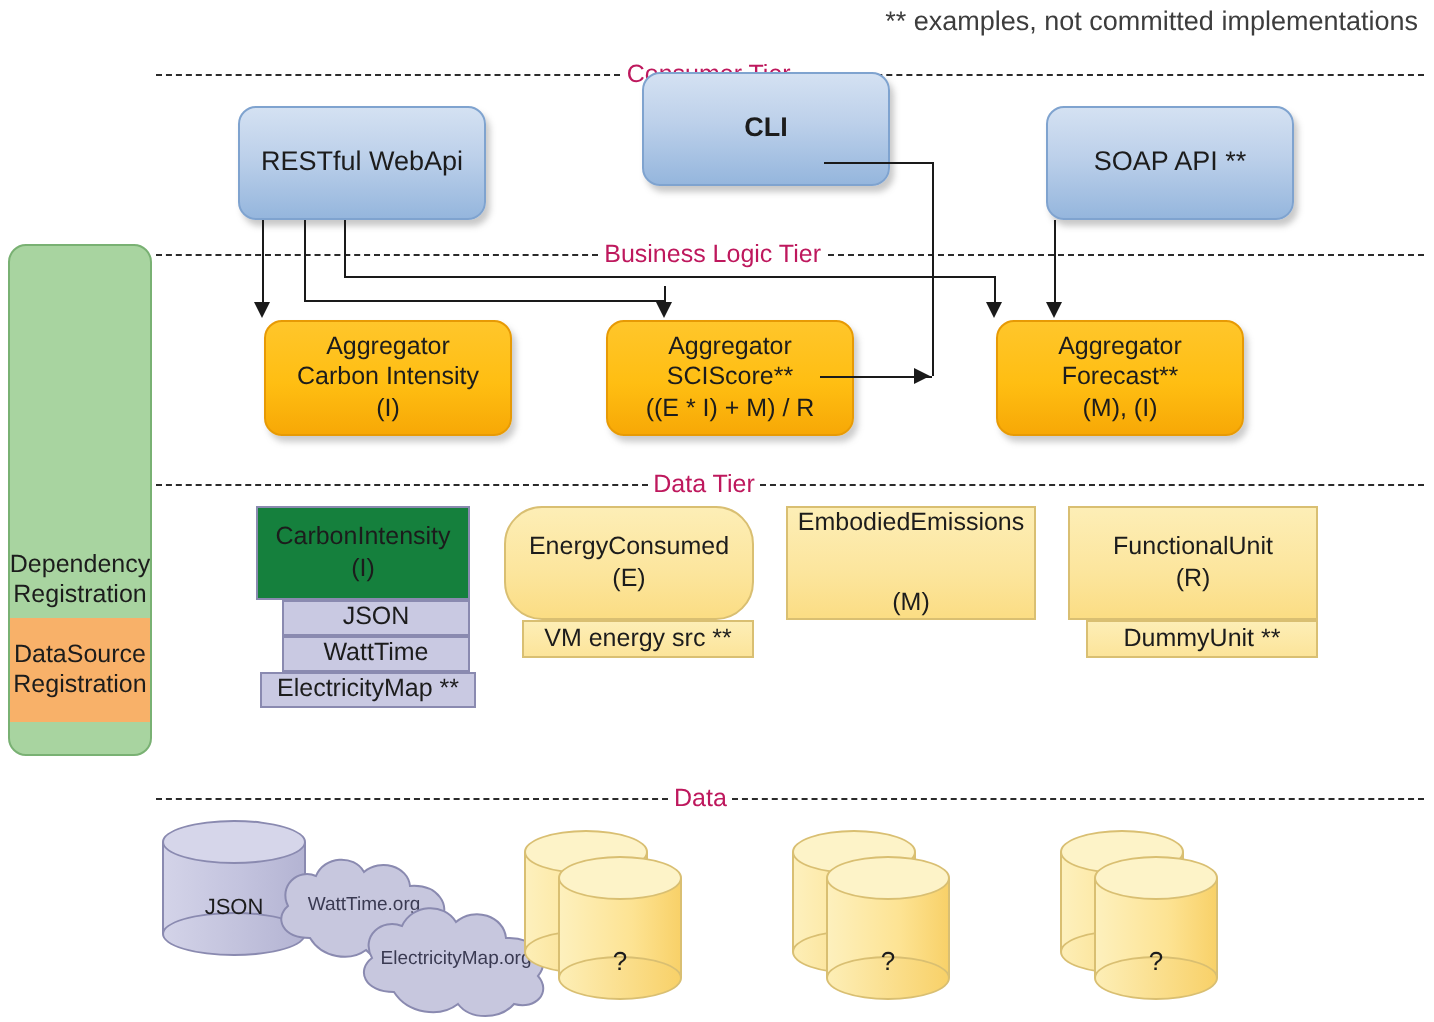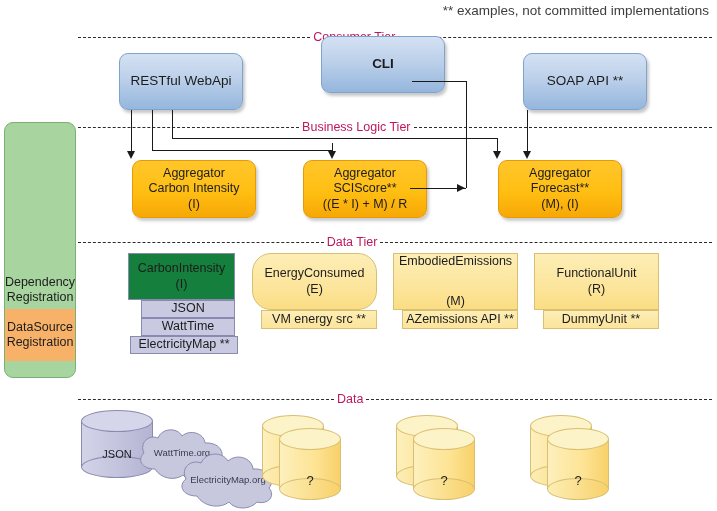--- a/index.html
+++ b/index.html
@@ -337,23 +337,20 @@
     <span class="ln">(E)</span>
   </div>
   <div class="node yellow-sub" style="left:228px; top:310px; width:116px; height:19px;">
     <span class="ln">VM energy src **</span>
   </div>
 
   <div class="node yellow" style="left:360px; top:253px; width:125px; height:57px;gap:24px;">
     <span class="ln">EmbodiedEmissions</span>
     <span class="ln">(M)</span>
   </div>
-  <div class="node yellow-sub" style="left:369px; top:310px; width:116px; height:19px;">
-    <span class="ln">AZemissions API **</span>
-  </div>
 
   <div class="node yellow" style="left:501px; top:253px; width:125px; height:57px;">
     <span class="ln">FunctionalUnit</span>
     <span class="ln">(R)</span>
   </div>
   <div class="node yellow-sub" style="left:510px; top:310px; width:116px; height:19px;">
     <span class="ln">DummyUnit **</span>
   </div>
 
   <div class="cyl purple-cyl" style="left:81px; top:410px; width:72px; height:68px;">

